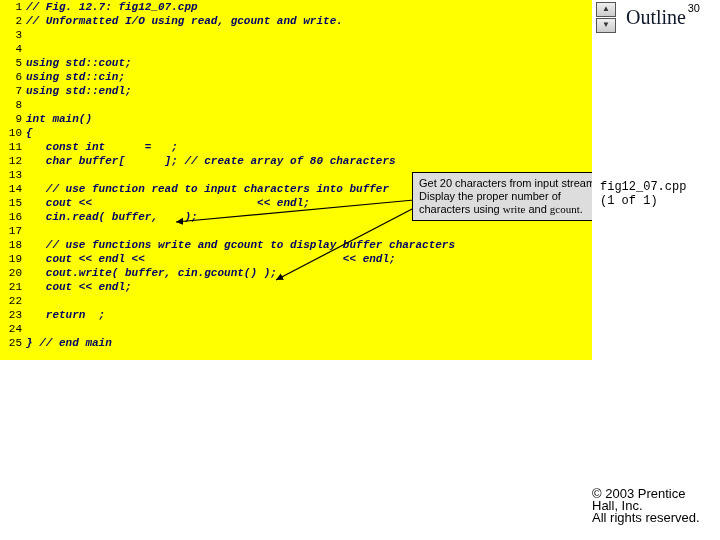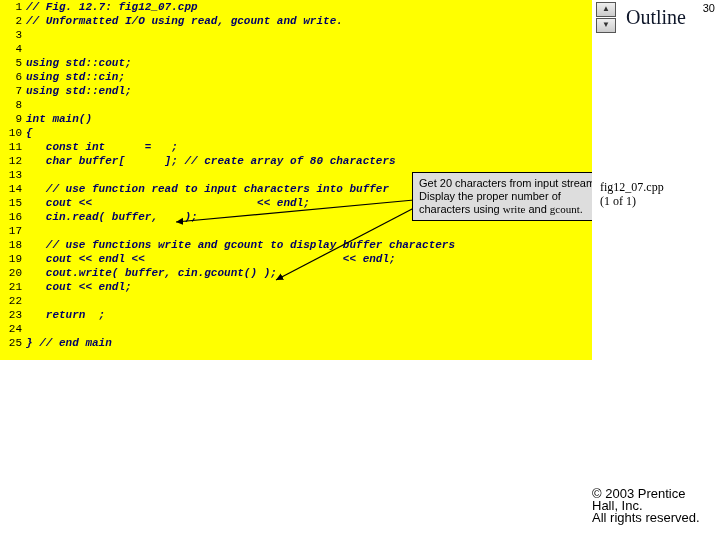--- a/index.html
+++ b/index.html
@@ -75,30 +75,30 @@
     position: absolute;
     top: 6px;
     left: 34px;
     font-family: Georgia, "Times New Roman", serif;
     font-size: 20px;
     color: #0f172a;
   }
   .page-num {
     position: absolute;
     top: 2px;
-    right: 5px;
+    right: 20px;
     font-size: 11px;
     color: #000;
     margin-left: 32px;
   }
   .filelabel {
     position: absolute;
     top: 180px;
     left: 8px;
-    font-family: Liberation Serif, serif;
+    font-family: Liberation Mono, monospace;
     font-size: 12px;
     color: #000;
     line-height: 14px;
   }
   .copyright {
     position: absolute;
     bottom: 16px;
     right: 8px;
     font-size: 13px;
     text-align: left;

